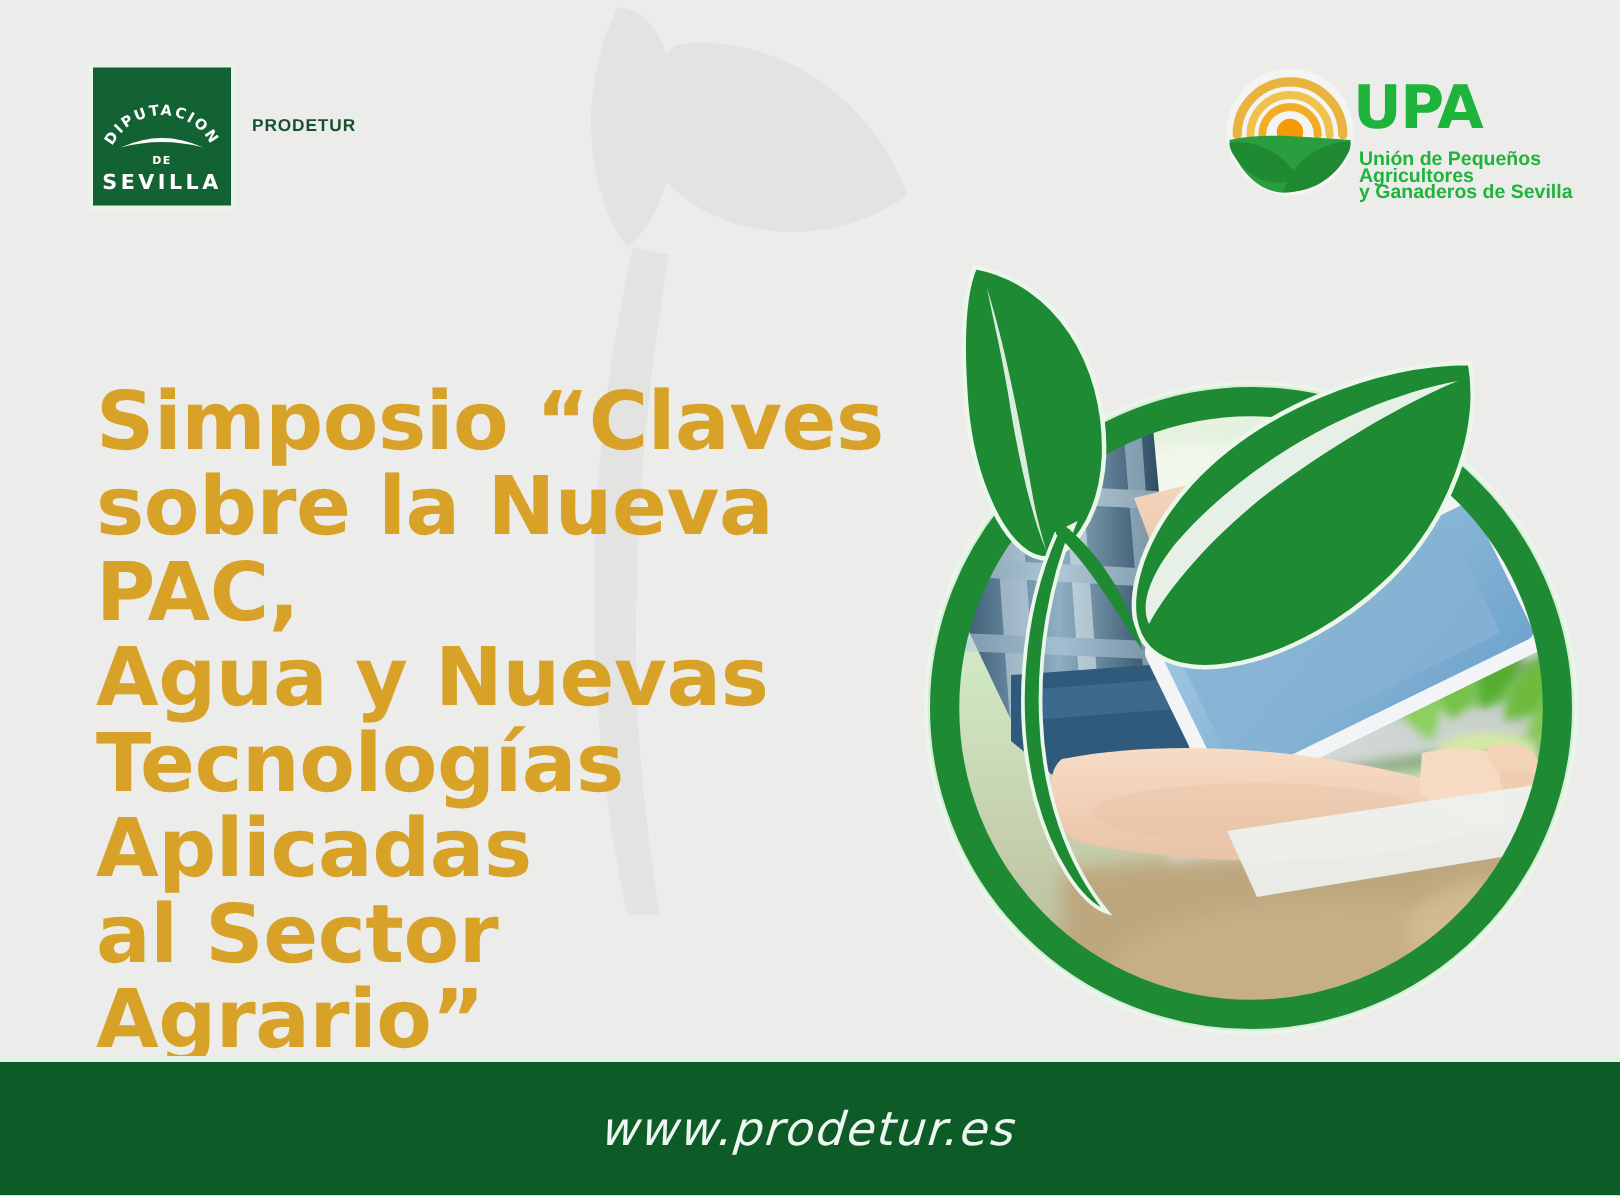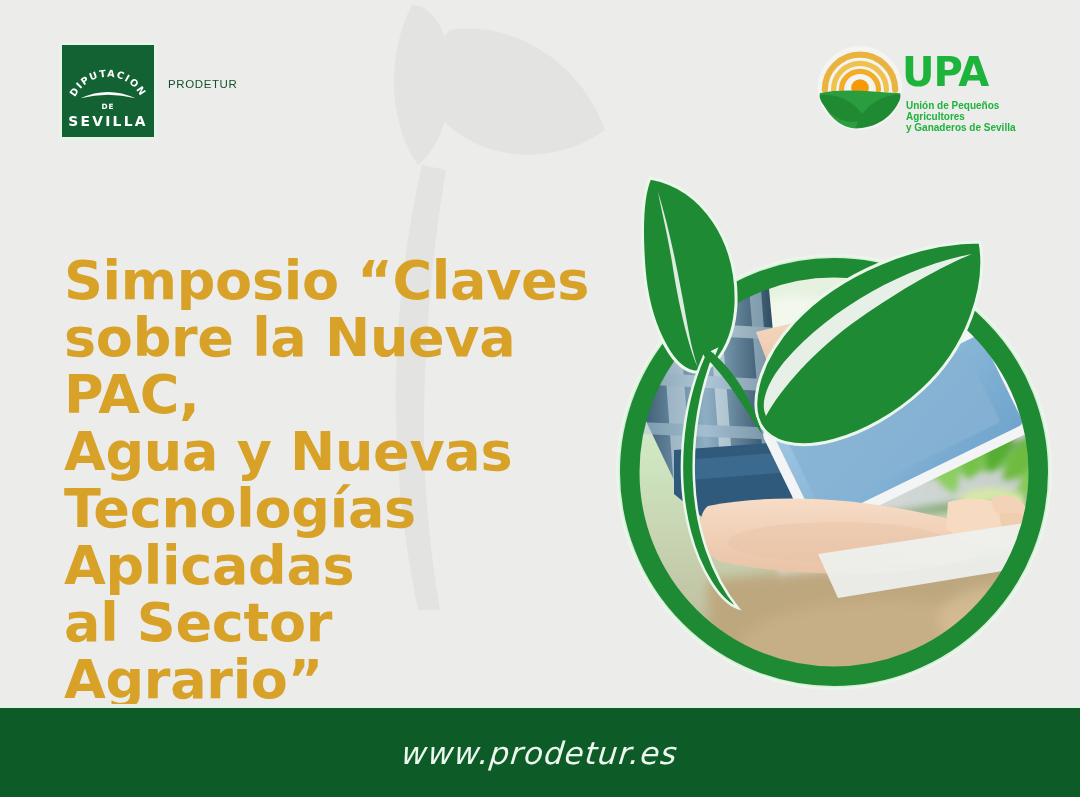--- a/index.html
+++ b/index.html
@@ -44,21 +44,21 @@
     background: #136233;
     box-shadow: 0 0 0 3px #e8f3ea;
   }
   #dip-logo svg { display: block; width: 100%; height: 100%; }
 
   #prodetur-word {
     position: absolute;
     left: 168px;
     top: 78px;
     font-size: 11.5px;
-    font-weight: normal;
+    font-weight: bold;
     letter-spacing: 0.6px;
     color: #16512f;
     font-family: "Liberation Sans", sans-serif;
     text-align: center;
   }
 
   #upa-logo {
     position: absolute;
     right: 32px;
     top: 42px;
@@ -80,21 +80,21 @@
     font-weight: bold;
     color: #1eb33a;
     letter-spacing: -1px;
     font-family: "DejaVu Sans", sans-serif;
   }
   #upa-tagline {
     position: absolute;
     left: 90px;
     top: 58px;
     width: 148px;
-    font-size: 10px;
+    font-size: 13px;
     line-height: 11px;
     font-weight: bold;
     color: #1eb33a;
     font-family: "Liberation Sans", sans-serif;
   }
 
   
   #headline {
     position: absolute;
     left: 64px;

